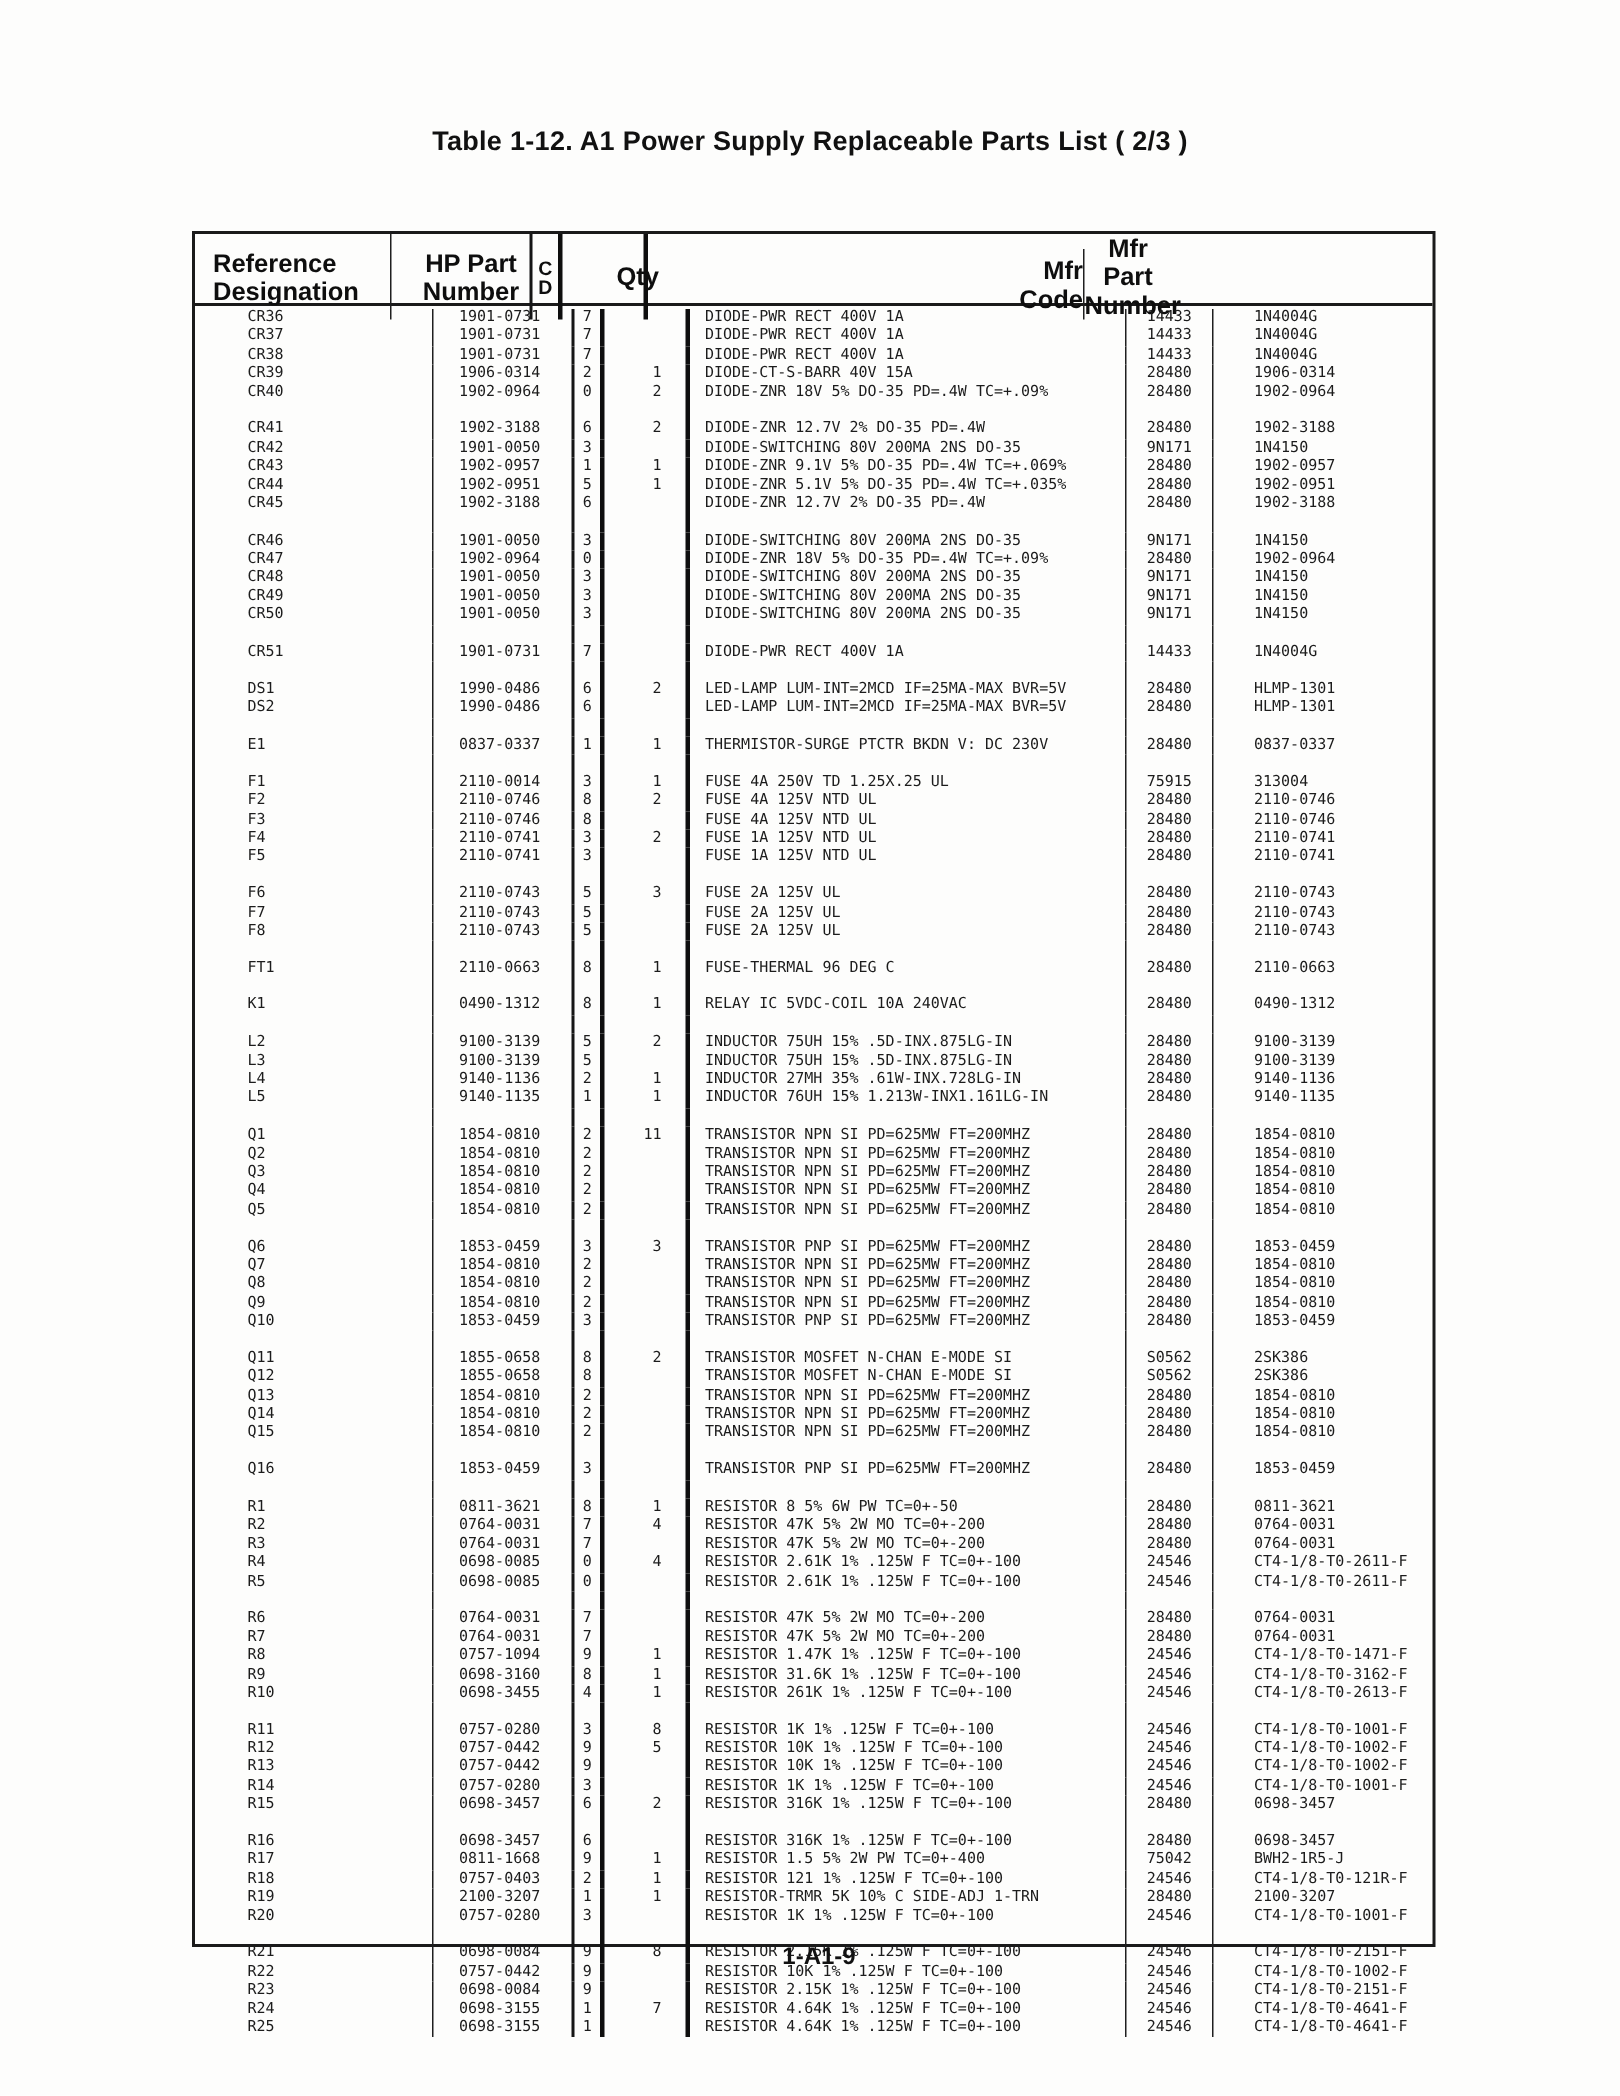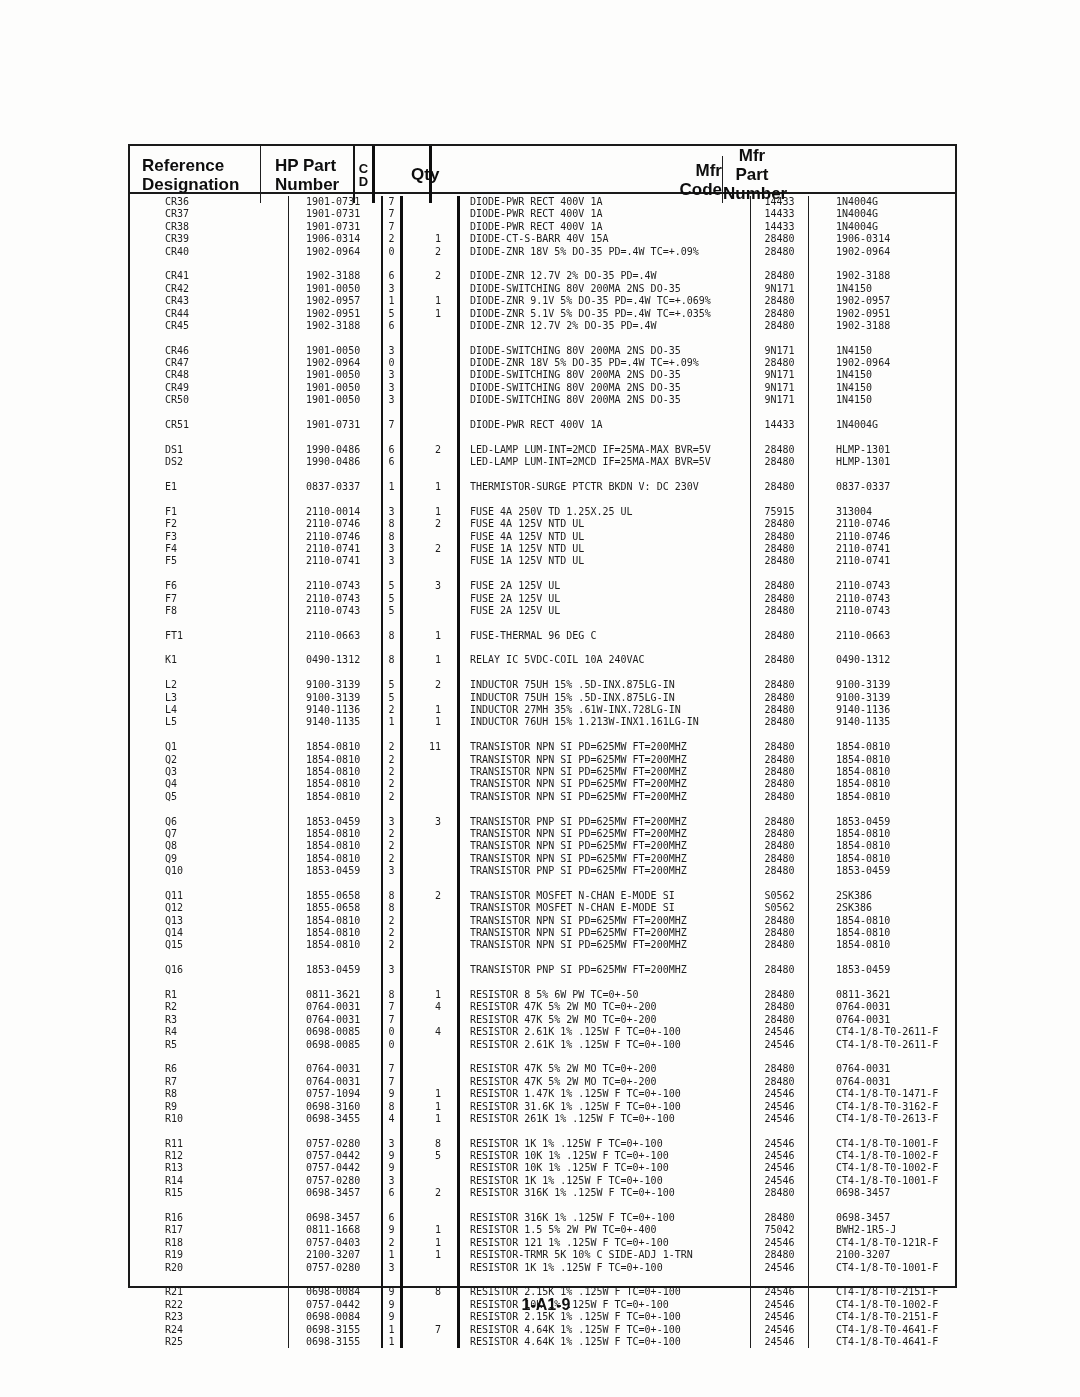--- a/index.html
+++ b/index.html
@@ -18,21 +18,21 @@
   .doc-title {
     position:absolute;
     top:84px; left:0; right:0;
     text-align:center;
     font-size:18px; font-weight:bold;
     letter-spacing:0.2px;
     color:#111;
   }
   .parts-table {
     position:absolute;
-    left:128px; top:144px;
+    left:128px; top:154px;
     width:829px; height:1144px;
     border:2px solid #1a1a1a;
     box-sizing:border-box;
     background:#fdfdfc;
   }
   .thead {
     display:grid;
     grid-template-columns:131px 94px 20px 57px 291px 58px 174px;
     height:48px;
     border-bottom:2px solid #1a1a1a;
@@ -64,41 +64,42 @@
   
   .c-ref  { border-right:1px solid #1f1f1f; padding-left:7px; }
   .c-hp   { border-right:2px solid #151515; padding-left:17px; }
   .c-cd   { border-right:3px solid #0e0e0e; text-align:center; }
   .c-qty  { border-right:3px solid #0e0e0e; text-align:right; padding-right:16px; }
   .c-desc { border-right:1px solid #1f1f1f; padding-left:10px; }
   .c-mfr  { border-right:1px solid #1f1f1f; text-align:center; }
   .c-part { padding-left:27px; }
 
   .th.c-ref  { padding-left:12px; }
-  .th.c-hp   { padding-left:14px; }
+  .th.c-hp   { padding-left:14px;align-items:center; }
   .th.c-cd   { font-size:13px; line-height:13px; text-align:center; padding:0; }
   .th.c-qty  { text-align:center; padding-right:0;padding-left:36px; }
   .th.c-desc { text-align:center; padding-left:0; }
   .th.c-mfr  { padding-left:9px; text-align:right;margin-top:10px; }
   .th.c-part { text-align:center; padding-left:0; }
 
   .page-number {
     position:absolute;
     top:1296px; left:0; right:0;
     text-align:center;
     font-size:16px; font-weight:bold;
     color:#111;
     padding-left:12px;
   }
 </style>
 </head>
 <body>
 
 <div class="page">
 
+  <div class="doc-title">Table 1-12. A1 Power Supply Replaceable Parts List ( 2/3 )</div>
 
   <div class="parts-table">
 
     <div class="thead">
       <div class="th c-ref">
         <span>Reference</span>
         <span>Designation</span>
       </div>
       <div class="th c-hp">
         <span>HP Part</span>

